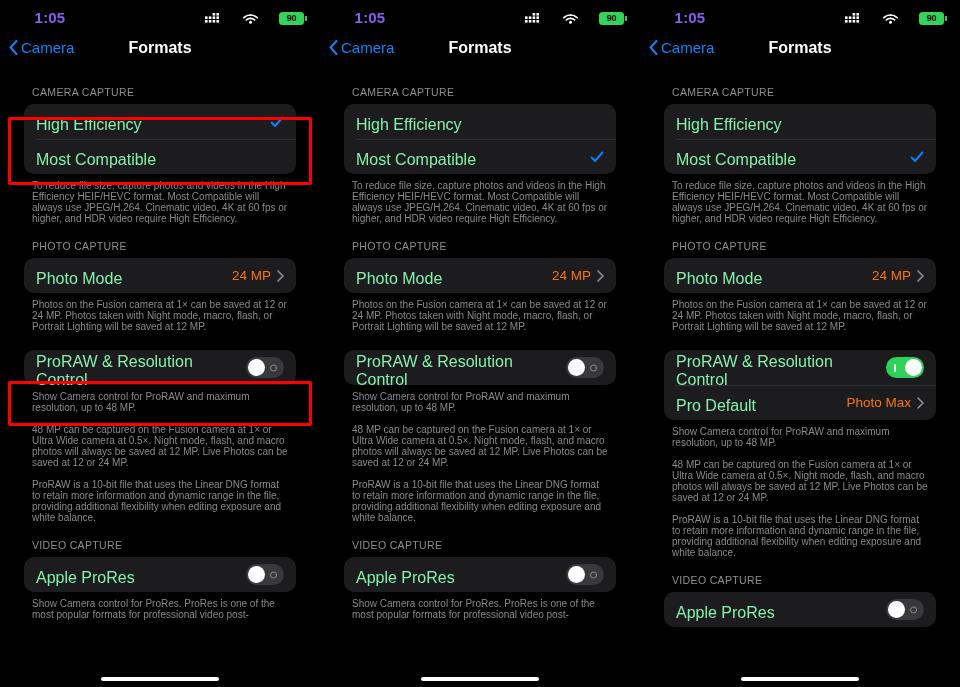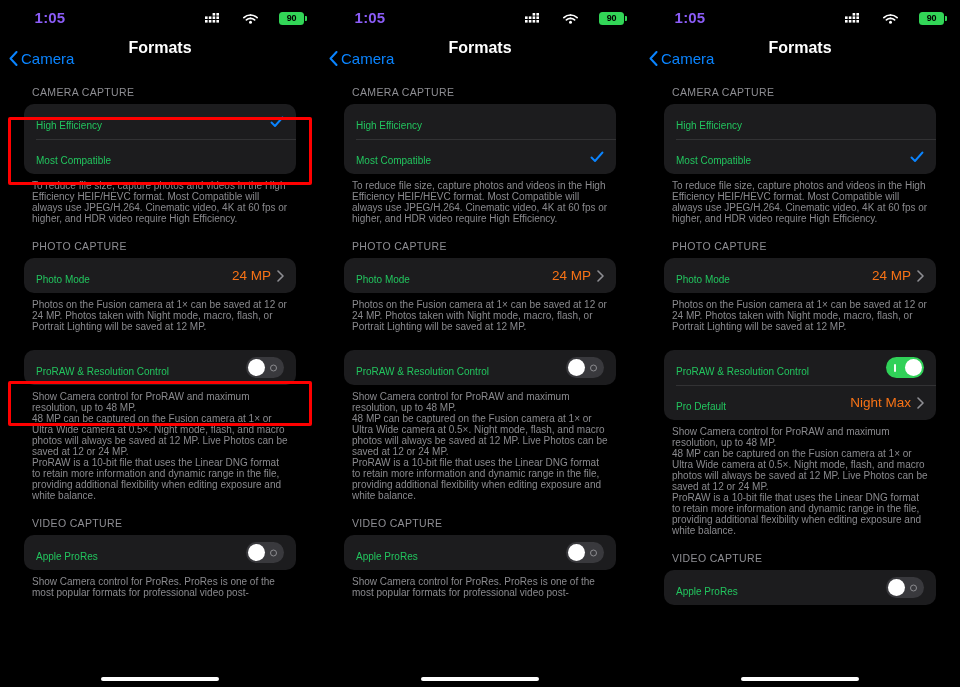--- a/index.html
+++ b/index.html
@@ -26,21 +26,21 @@
   }
   .battery:after{
     content:""; position:absolute; right:-2.5px; top:4px; width:1.6px; height:5px;
     border-radius:0 1px 1px 0; background:#32D657;
   }
   .battery span{ color:#000; font-size:9px; font-weight:bold; line-height:1; letter-spacing:-.2px; }
 
   
   .navbar{ height:34px; position:relative; }
   .back{
-    position:absolute; left:9px; top:14px; display:flex; align-items:center; gap:3px;
+    position:absolute; left:9px; top:3px; display:flex; align-items:center; gap:3px;
     color:#0A84FF; font-size:15px; cursor:pointer;
   }
   .chev-back{ width:9px; height:15px; display:block; }
   .nav-title{
     position:absolute; left:50%; top:3px; transform:translateX(-50%);
     color:#fff; font-size:16px; font-weight:bold;
   }
 
   
   .content{ padding:0 24px; }
@@ -49,30 +49,30 @@
     padding:16px 8px 6px 8px; text-transform:uppercase;
   }
   .group{ background:#1C1C1E; border-radius:10px; overflow:hidden; }
   .row{
     position:relative; display:flex; align-items:center;
     height:35px; padding:0 12px; cursor:pointer;
   }
   .row + .row:before{
     content:""; position:absolute; left:12px; right:0; top:0; height:1px; background:#323234;
   }
-  .row-label{ color:#22c55e; font-size:10px; flex:1;margin-top:7px; }
+  .row-label{ color:#86efac; font-size:16px; flex:1;margin-top:7px; }
   .row-value{ color:#f97316; font-size:13.5px; margin-right:6px; }
   .check{ width:14px; height:14px; display:block; }
   .chev{ width:7px; height:12px; display:block; }
 
   .note{
     color:#8A8A8E; font-size:10px; line-height:11px;
     padding:6px 8px 0 8px;
   }
-  .note p + p{ }
+  .note p + p{ margin-top:11px; }
 
   
   .toggle{
     width:38px; height:21px; border-radius:11px; position:relative; flex:none;
     background:#39393D;
   }
   .toggle .knob{
     position:absolute; top:2px; left:2px; width:17px; height:17px;
     border-radius:50%; background:#fff;
   }
@@ -388,21 +388,21 @@
       <div class="group">
         <div class="row">
           <span class="row-label">ProRAW &amp; Resolution Control</span>
           <div class="toggle on">
             <div class="mark"></div>
             <div class="knob"></div>
           </div>
         </div>
         <div class="row">
           <span class="row-label">Pro Default</span>
-          <span class="row-value">Night Max</span>
+          <span class="row-value">Photo Max</span>
           <svg class="chev" viewBox="0 0 7 12">
             <path d="M1 1L6 6L1 11" stroke="#8E8E93" stroke-width="1.6" fill="none" stroke-linecap="round" stroke-linejoin="round"></path>
           </svg>
         </div>
       </div>
       <div class="note">
         <p>Show Camera control for ProRAW and maximum resolution, up to 48 MP.</p>
         <p>48 MP can be captured on the Fusion camera at 1× or Ultra Wide camera at 0.5×. Night mode, flash, and macro photos will always be saved at 12 MP. Live Photos can be saved at 12 or 24 MP.</p>
         <p>ProRAW is a 10-bit file that uses the Linear DNG format to retain more information and dynamic range in the file, providing additional flexibility when editing exposure and white balance.</p>
       </div>

